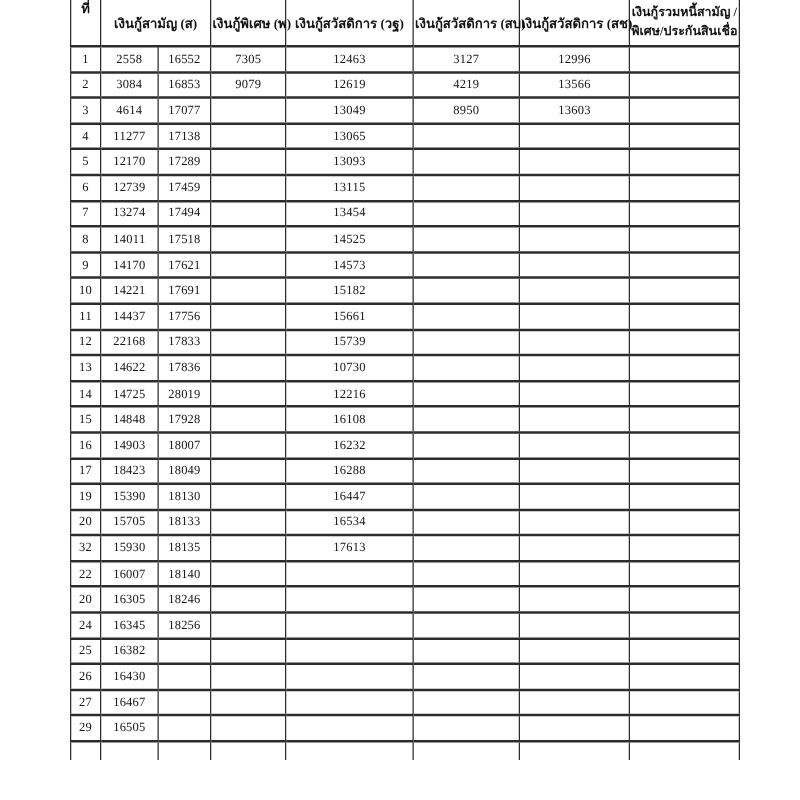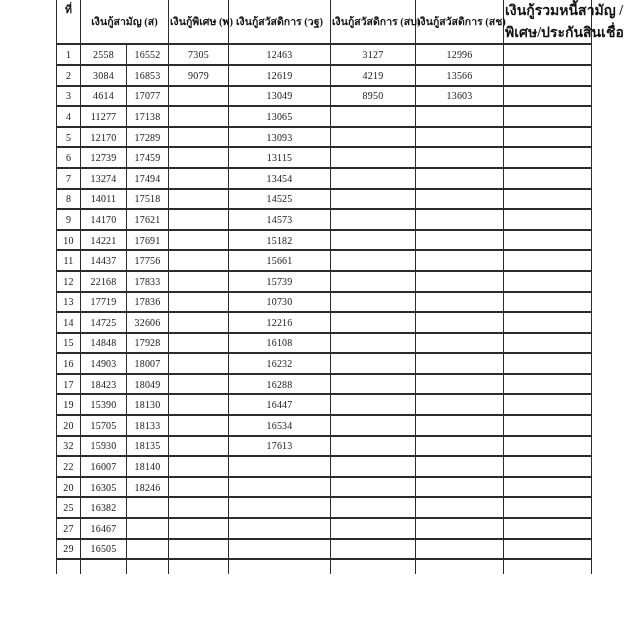--- a/index.html
+++ b/index.html
@@ -49,21 +49,21 @@
     letter-spacing: 0.2px;
     white-space: nowrap;
   }
   .no-nudge {
     position: relative;
     top: -12px;
     display: inline-block;
   }
   .th-ruam div {
     line-height: 1.55;
-    font-size: 14px;
+    font-size: 10px;
   }
   tr.partial-row td {
     height: 14px;
     border-bottom: 0;
   }
 </style>
 </head>
 <body>
 
 <div class="page">
@@ -209,32 +209,32 @@
           <td>22168</td>
           <td>17833</td>
           <td></td>
           <td>15739</td>
           <td></td>
           <td></td>
           <td></td>
         </tr>
         <tr>
           <td>13</td>
-          <td>17719</td>
+          <td>14622</td>
           <td>17836</td>
           <td></td>
           <td>10730</td>
           <td></td>
           <td></td>
           <td></td>
         </tr>
         <tr>
           <td>14</td>
           <td>14725</td>
-          <td>32606</td>
+          <td>28019</td>
           <td></td>
           <td>12216</td>
           <td></td>
           <td></td>
           <td></td>
         </tr>
         <tr>
           <td>15</td>
           <td>14848</td>
           <td>17928</td>
@@ -308,22 +308,42 @@
           <td>20</td>
           <td>16305</td>
           <td>18246</td>
           <td></td>
           <td></td>
           <td></td>
           <td></td>
           <td></td>
         </tr>
         <tr>
+          <td>24</td>
+          <td>16345</td>
+          <td>18256</td>
+          <td></td>
+          <td></td>
+          <td></td>
+          <td></td>
+          <td></td>
+        </tr>
+        <tr>
           <td>25</td>
           <td>16382</td>
+          <td></td>
+          <td></td>
+          <td></td>
+          <td></td>
+          <td></td>
+          <td></td>
+        </tr>
+        <tr>
+          <td>26</td>
+          <td>16430</td>
           <td></td>
           <td></td>
           <td></td>
           <td></td>
           <td></td>
           <td></td>
         </tr>
         <tr>
           <td>27</td>
           <td>16467</td>

